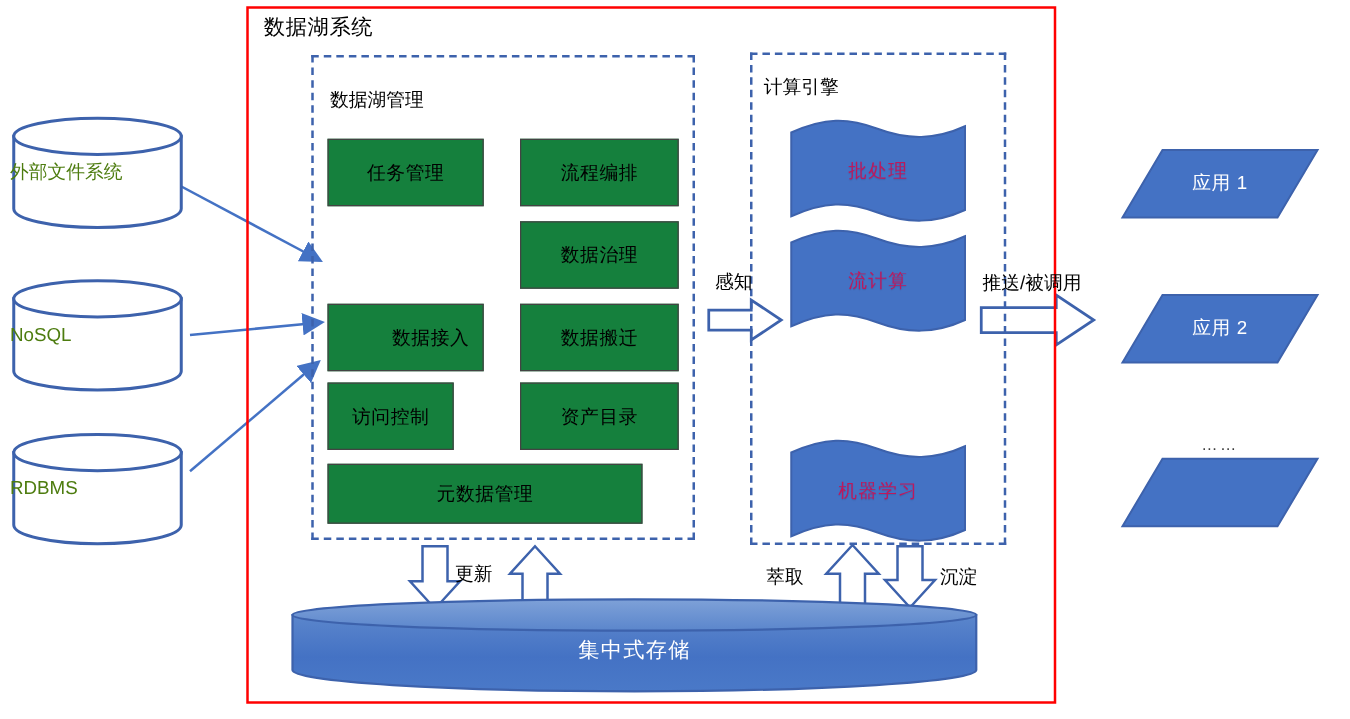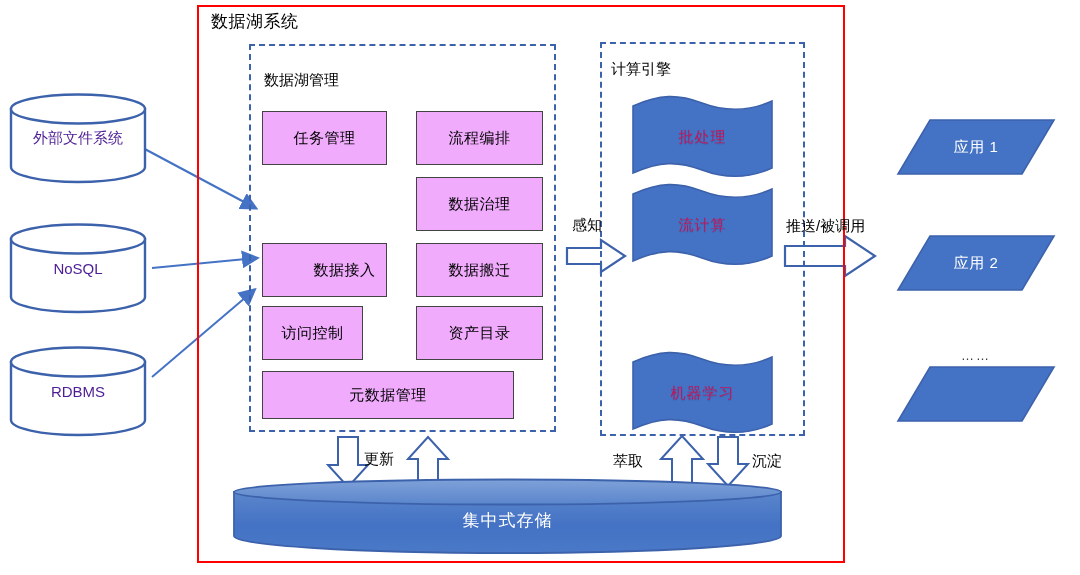--- a/index.html
+++ b/index.html
@@ -27,42 +27,42 @@
   #lake-mgmt-panel{left:249px;top:44px;width:307px;height:388px;}
   #compute-panel{left:600px;top:42px;width:205px;height:394px;}
   .panel-title{
     position:absolute;font-size:15px;color:#000;white-space:nowrap;
   }
   #lake-mgmt-title{left:264px;top:71px;}
   #compute-title{left:611px;top:60px;}
 
   
   .mod-box{
-    position:absolute;border:1.6px solid #434343;background:#f0abfc;box-sizing:border-box;
+    position:absolute;border:1.6px solid #434343;background:#15803d;box-sizing:border-box;
     display:flex;align-items:center;justify-content:center;
     font-size:15px;color:#000;letter-spacing:.5px;
   }
 
   
   .wave{
     position:absolute;width:145px;height:90px;
   }
   .wave svg{display:block;width:100%;height:100%;}
   .wave-label{
     position:absolute;left:0;right:0;top:50%;transform:translateY(-50%);
     text-align:center;font-size:15px;color:#be185d;letter-spacing:1px;
     text-shadow:0 1px 1px rgba(0,0,0,.12);
   }
 
   
   .cyl{position:absolute;}
   .cyl svg{display:block;}
   .cyl-label{
     position:absolute;left:0;right:0;top:50%;transform:translateY(-50%);
-    text-align:center;font-size:15px;color:#4c1d95;
+    text-align:left;font-size:15px;color:#4d7c0f;
   }
 
   
   #central-storage{position:absolute;left:232px;top:478px;width:551px;height:78px;}
   #central-storage svg{display:block;}
   #central-storage .store-label{
     position:absolute;left:0;right:0;top:54%;transform:translateY(-50%);
     text-align:center;font-size:17px;color:#fff;letter-spacing:1px;
   }
 

